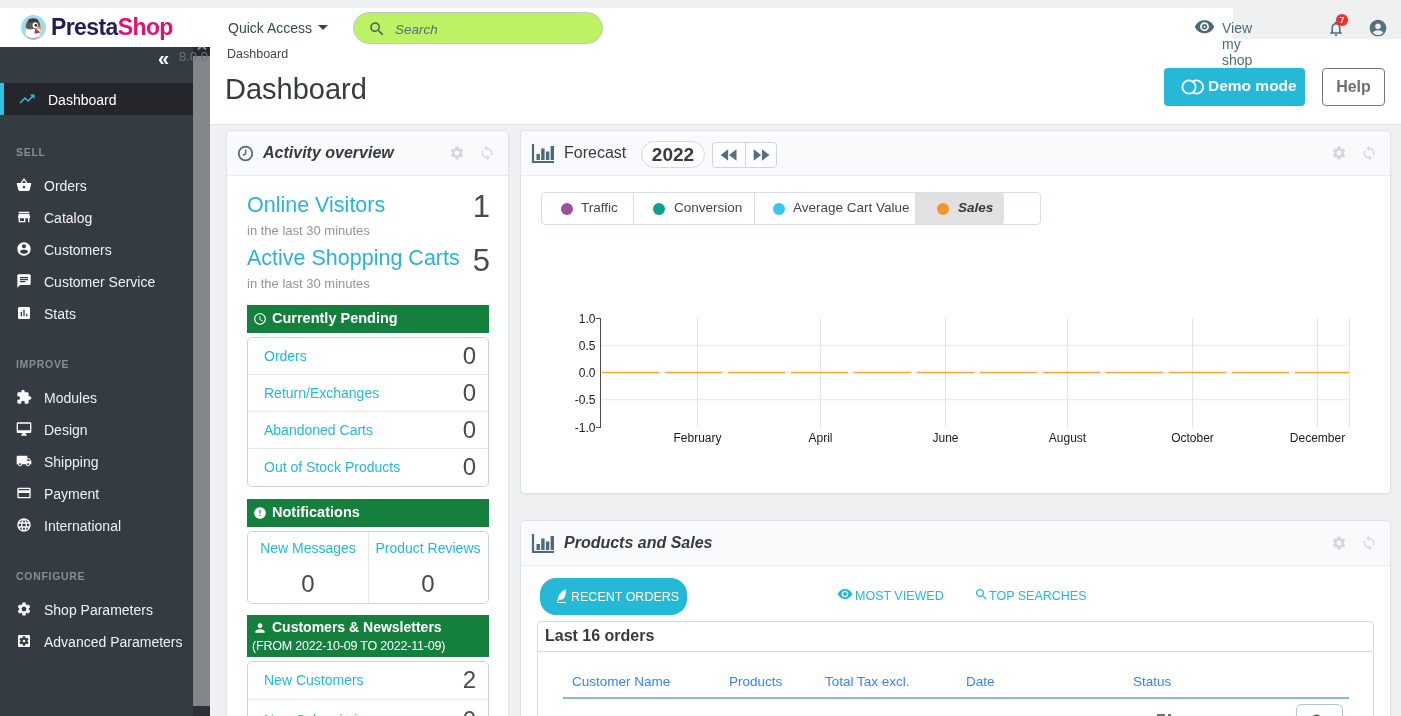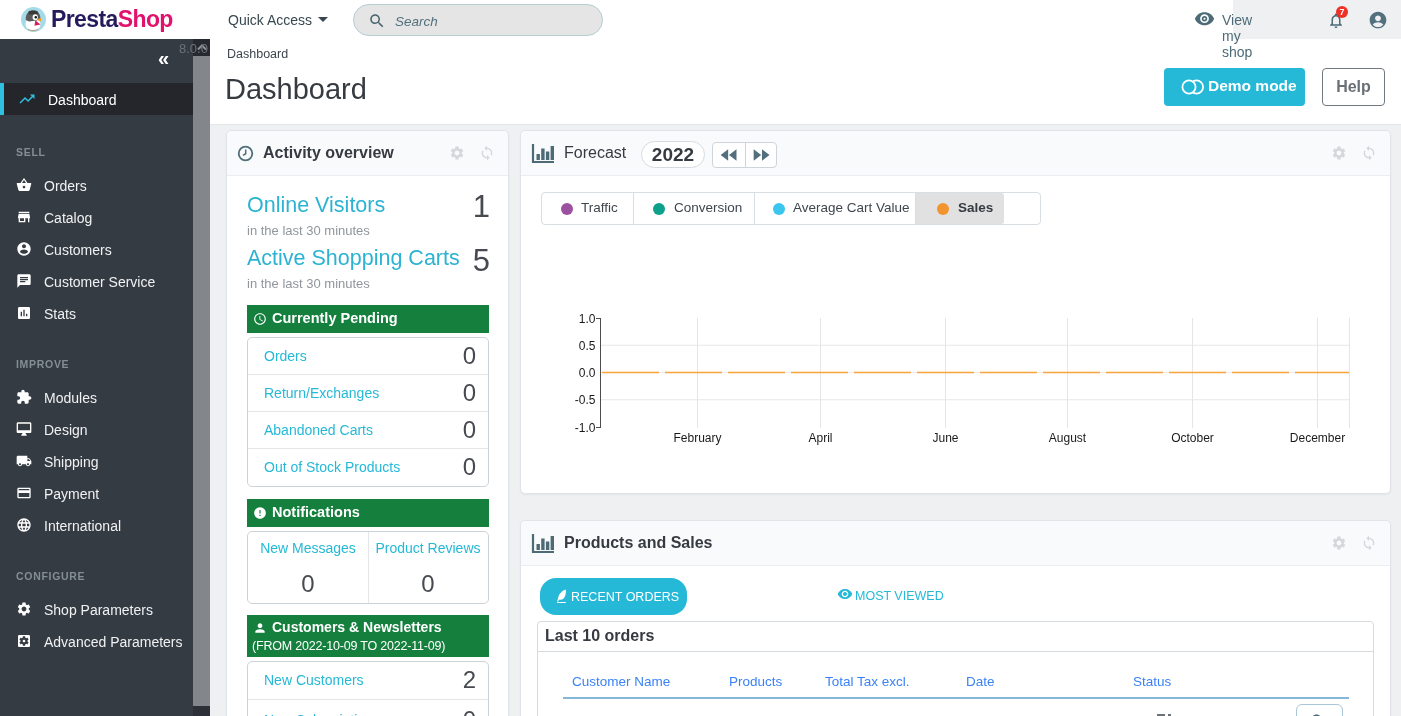--- a/index.html
+++ b/index.html
@@ -1,27 +1,27 @@
 <!DOCTYPE html>
 <html><head>
 <meta charset="utf-8">
 <title>Dashboard</title>
 <style>
 * { margin:0; padding:0; box-sizing:border-box; }
 html,body { font-family:"Liberation Sans",sans-serif; }
 #page { position:relative; width:1401px; height:716px; overflow:hidden; background:#eef0f2; }
 
 
-#topbar { position:absolute; left:0; top:0; width:1233px; height:39px; background:#fff; z-index:30; }
+#topbar { position:absolute; left:0; top:8px; width:1233px; height:39px; background:#fff; z-index:30; }
 #brand { position:absolute; left:51px; top:6px; font-size:23px; font-weight:bold; letter-spacing:-0.6px; color:#251b5c; }
 #brand .pink { color:#e2126c; }
 #ver { position:absolute; left:179px; top:13px; font-size:13px; color:#6b7178;margin-top:28px; }
 #qa { position:absolute; left:228px; top:12px; font-size:14px; color:#37474f; }
 #qa .caret { display:inline-block; margin-left:6px; margin-bottom:3px; width:0; height:0; border-left:5px solid transparent; border-right:5px solid transparent; border-top:5px solid #37474f; }
-#search { position:absolute; left:353px; top:4px; width:250px; height:32px; border:1px solid #b7ccd3; border-radius:16px; background:#e5e5e5; }
+#search { position:absolute; left:353px; top:4px; width:250px; height:32px; border:1px solid #b7ccd3; border-radius:16px; background:#bef264; }
 #search .ph { position:absolute; left:41px; top:9px; font-size:13.5px; font-style:italic; color:#53707d; }
 #vms { position:absolute; left:1222px; top:12px; font-size:14px; color:#4c6b77; }
 .hicon { position:absolute; }
 #badge { position:absolute; left:1336px; top:6px; width:12px; height:12px; border-radius:50%; background:#ee3124; color:#fff; font-size:9px; font-weight:bold; text-align:center; line-height:12px; }
 
 
 #sidebar { position:absolute; left:0; top:39px; width:193px; height:677px; background:#353b43; z-index:20; }
 #collapse { position:absolute; left:158px; top:8px; color:#fff; font-size:20px; font-weight:bold; }
 #active { position:absolute; left:0; top:44px; width:193px; height:32px; background:#24262b; border-left:4px solid #2fc1e0; }
 #active span { position:absolute; left:44px; top:9px; font-size:14px; color:#fff; }
@@ -41,21 +41,21 @@
 #crumb { position:absolute; left:227px; top:47px; font-size:12.5px; color:#3e454c; z-index:6; }
 #h1 { position:absolute; left:225px; top:73px; font-size:29px; color:#363a41; z-index:6; }
 #demo { position:absolute; left:1164px; top:68px; width:141px; height:38px; background:#25b9d7; border-radius:4px; z-index:6; color:#fff; font-size:15.5px; font-weight:bold; }
 #demo span { position:absolute; left:44px; top:9px; }
 #help { position:absolute; left:1322px; top:68px; width:63px; height:38px; background:#fff; border:1px solid #71787f; border-radius:4px; z-index:6; color:#6a7076; font-size:16px; font-weight:bold; text-align:center; line-height:36px; }
 
 
 .panel { position:absolute; background:#fff; border:1px solid #e0e4e8; border-radius:5px; box-shadow:0 1px 2px rgba(0,0,0,.05); }
 .phead { position:absolute; left:0; top:0; right:0; height:45px; background:#f8fafb; border-bottom:1px solid #ebeef1; border-radius:5px 5px 0 0; }
 .ptitle { position:absolute; top:13px; font-size:16px; color:#363a41; }
-.bold { font-weight:bold; }
+.bold { font-weight:bold;font-style:italic; }
 .gearpos { position:absolute; top:14px; }
 
 #panelA { left:226px; top:130px; width:283px; height:600px; }
 #panelF { left:520px; top:130px; width:871px; height:364px; }
 #panelP { left:520px; top:520px; width:871px; height:240px; }
 
 
 .metric-t { position:absolute; left:20px; font-size:21.5px; color:#2cb3d3; white-space:nowrap; }
 .metric-s { position:absolute; left:20px; font-size:13px; color:#8f969c; }
 .metric-v { position:absolute; right:18px; font-size:31px; color:#474b51; }
@@ -400,22 +400,28 @@
       <path fill="#fff" d="M20 2c-6 2-12 7-13.5 13-.6 2.3-1.6 6-2.5 9h2l1.2-3.6c1 .4 2.3.6 3.3.6 6.5 0 10.5-9 9.5-19zM4 27h16v-2H4z"></path>
     </svg>
     <span style="position:absolute;left:31px;top:12px;font-size:12.5px">RECENT ORDERS</span>
   </div>
   <div class="tab" style="left:316px;width:110px">
     <svg style="position:absolute;left:0;top:11px" width="16" height="12" viewBox="0 0 24 18">
       <path fill="#25b9d7" d="M12 0C7 0 2.7 3.1 1 7.5 2.7 11.9 7 15 12 15s9.3-3.1 11-7.5C21.3 3.1 17 0 12 0zm0 12.5c-2.8 0-5-2.2-5-5s2.2-5 5-5 5 2.2 5 5-2.2 5-5 5zm0-8c-1.7 0-3 1.3-3 3s1.3 3 3 3 3-1.3 3-3-1.3-3-3-3z"></path>
     </svg>
     <span style="position:absolute;left:18px;top:11px">MOST VIEWED</span>
   </div>
+  <div class="tab" style="left:453px;width:120px">
+    <svg style="position:absolute;left:0;top:9px" width="15" height="15" viewBox="0 0 24 24">
+          <path fill="#25b9d7" d="M15.5 14h-.79l-.28-.27C15.41 12.59 16 11.11 16 9.5 16 5.91 13.09 3 9.5 3S3 5.91 3 9.5 5.91 16 9.5 16c1.61 0 3.09-.59 4.23-1.57l.27.28v.79l5 4.99L20.49 19l-4.99-5zm-6 0C7.01 14 5 11.99 5 9.5S7.01 5 9.5 5 14 7.01 14 9.5 11.99 14 9.5 14z"></path>
+        </svg>
+    <span style="position:absolute;left:15px;top:11px">TOP SEARCHES</span>
+  </div>
   <div id="l10">
-    <div class="cap">Last 10 orders</div>
+    <div class="cap">Last 16 orders</div>
     <div class="caprule"></div>
   </div>
   <div class="thc" style="left:51px">Customer Name</div>
   <div class="thc" style="left:208px">Products</div>
   <div class="thc" style="left:304px">Total Tax excl.</div>
   <div class="thc" style="left:445px">Date</div>
   <div class="thc" style="left:612px">Status</div>
   <div id="thline"></div>
   <div style="position:absolute;left:636px;top:193px;width:8px;height:3px;background:#6e7276"></div>
   <div style="position:absolute;left:647px;top:193px;width:3px;height:3px;background:#6e7276"></div>

